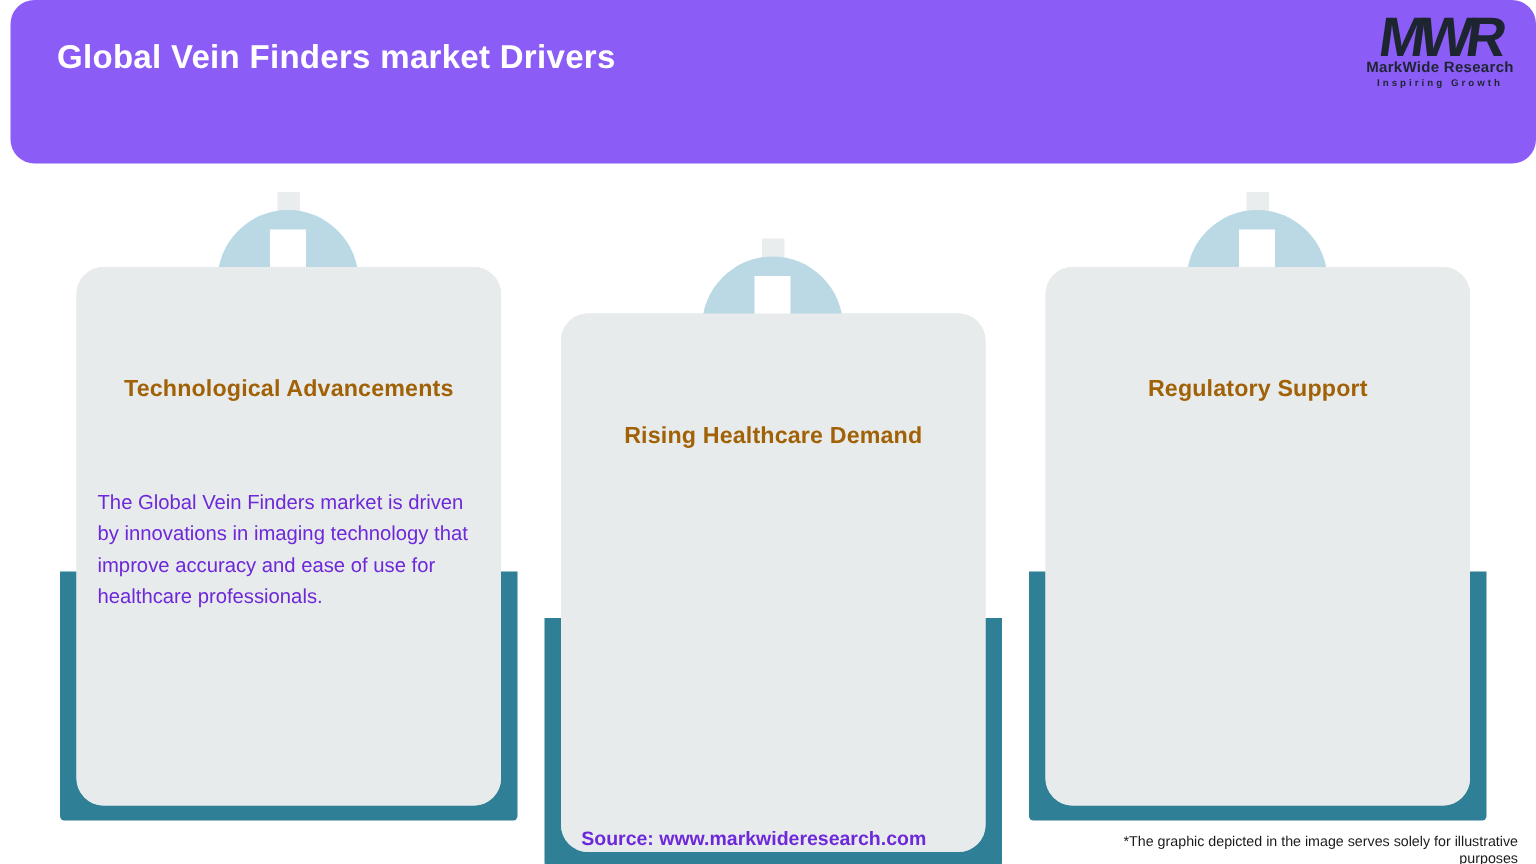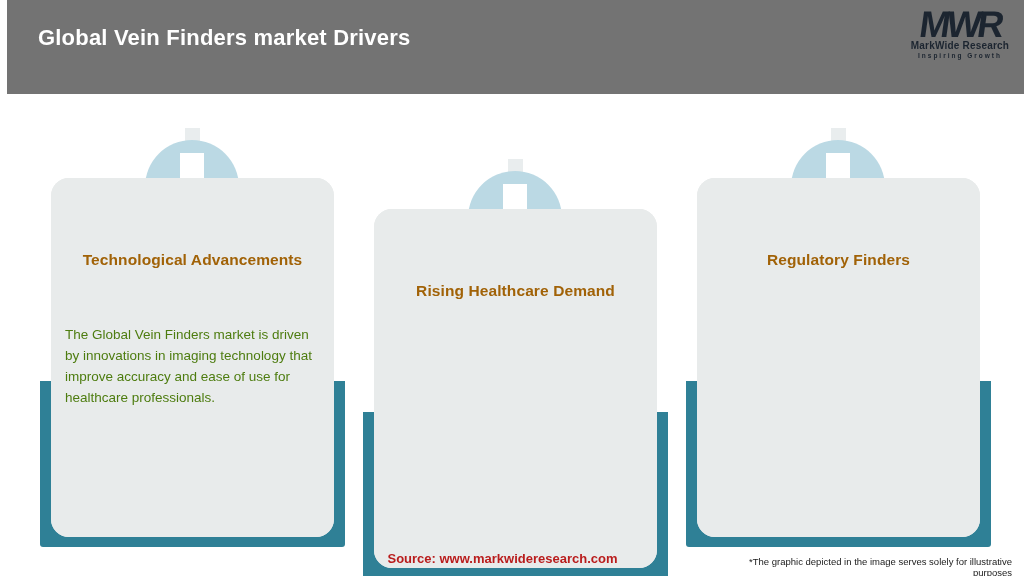--- a/index.html
+++ b/index.html
@@ -6,22 +6,23 @@
   #canvas{
     position:relative;
     width:1024px;height:576px;
     background:#ffffff;
     overflow:hidden;
     font-family:"Liberation Sans","DejaVu Sans",sans-serif;
   }
 
   
   .header{
-    position:absolute;left:7px;top:0;right:0;height:94px;
-    background:#737373;
+    position:absolute;left:7px;top:0;right:0;height:109px;
+    background:#8b5cf6;
+    border-radius:16px;
   }
   .page-title{
     position:absolute;left:31px;top:25px;
     color:#ffffff;font-size:22px;font-weight:bold;
     letter-spacing:.2px;
   }
   .logo{
     position:absolute;right:14px;top:8px;width:100px;
     text-align:center;color:#1C2530;
   }
@@ -63,28 +64,28 @@
     border-right:26px solid transparent;
     border-top:28px solid #ffffff;
   }
   .card-title{
     position:absolute;left:0;right:0;top:73px;
     text-align:center;font-size:15.5px;font-weight:bold;color:#a16207;
     letter-spacing:.1px;
   }
   .card-body{
     position:absolute;left:14px;right:12px;top:147px;
-    font-size:13.5px;line-height:1.55;color:#4d7c0f;
+    font-size:13.5px;line-height:1.55;color:#6d28d9;
     text-align:left;
   }
 
   
   .source-line{
     position:absolute;left:330px;top:551px;width:345px;
-    text-align:center;font-size:13px;font-weight:bold;color:#b91c1c;
+    text-align:center;font-size:13px;font-weight:bold;color:#6d28d9;
   }
   .disclaimer{
     position:absolute;right:12px;top:556px;width:300px;
     text-align:right;font-size:9.5px;color:#1A1A1A;
   }
 </style>
 </head>
 <body>
 
 <div id="canvas">
@@ -127,20 +128,20 @@
 
   <div class="col" id="col-2">
     <div class="teal-frame"></div>
     <div class="card"></div>
     <div class="arrow-tab"></div>
     <div class="circle">
       <div class="arrow-shaft"></div>
       <div class="arrow-head"></div>
     </div>
     <div class="card">
-      <div class="card-title">Regulatory Finders</div>
+      <div class="card-title">Regulatory Support</div>
     </div>
   </div>
 
   <div class="source-line">Source: www.markwideresearch.com</div>
   <div class="disclaimer">*The graphic depicted in the image serves solely for illustrative purposes</div>
 
 </div>
 
 </body></html>

